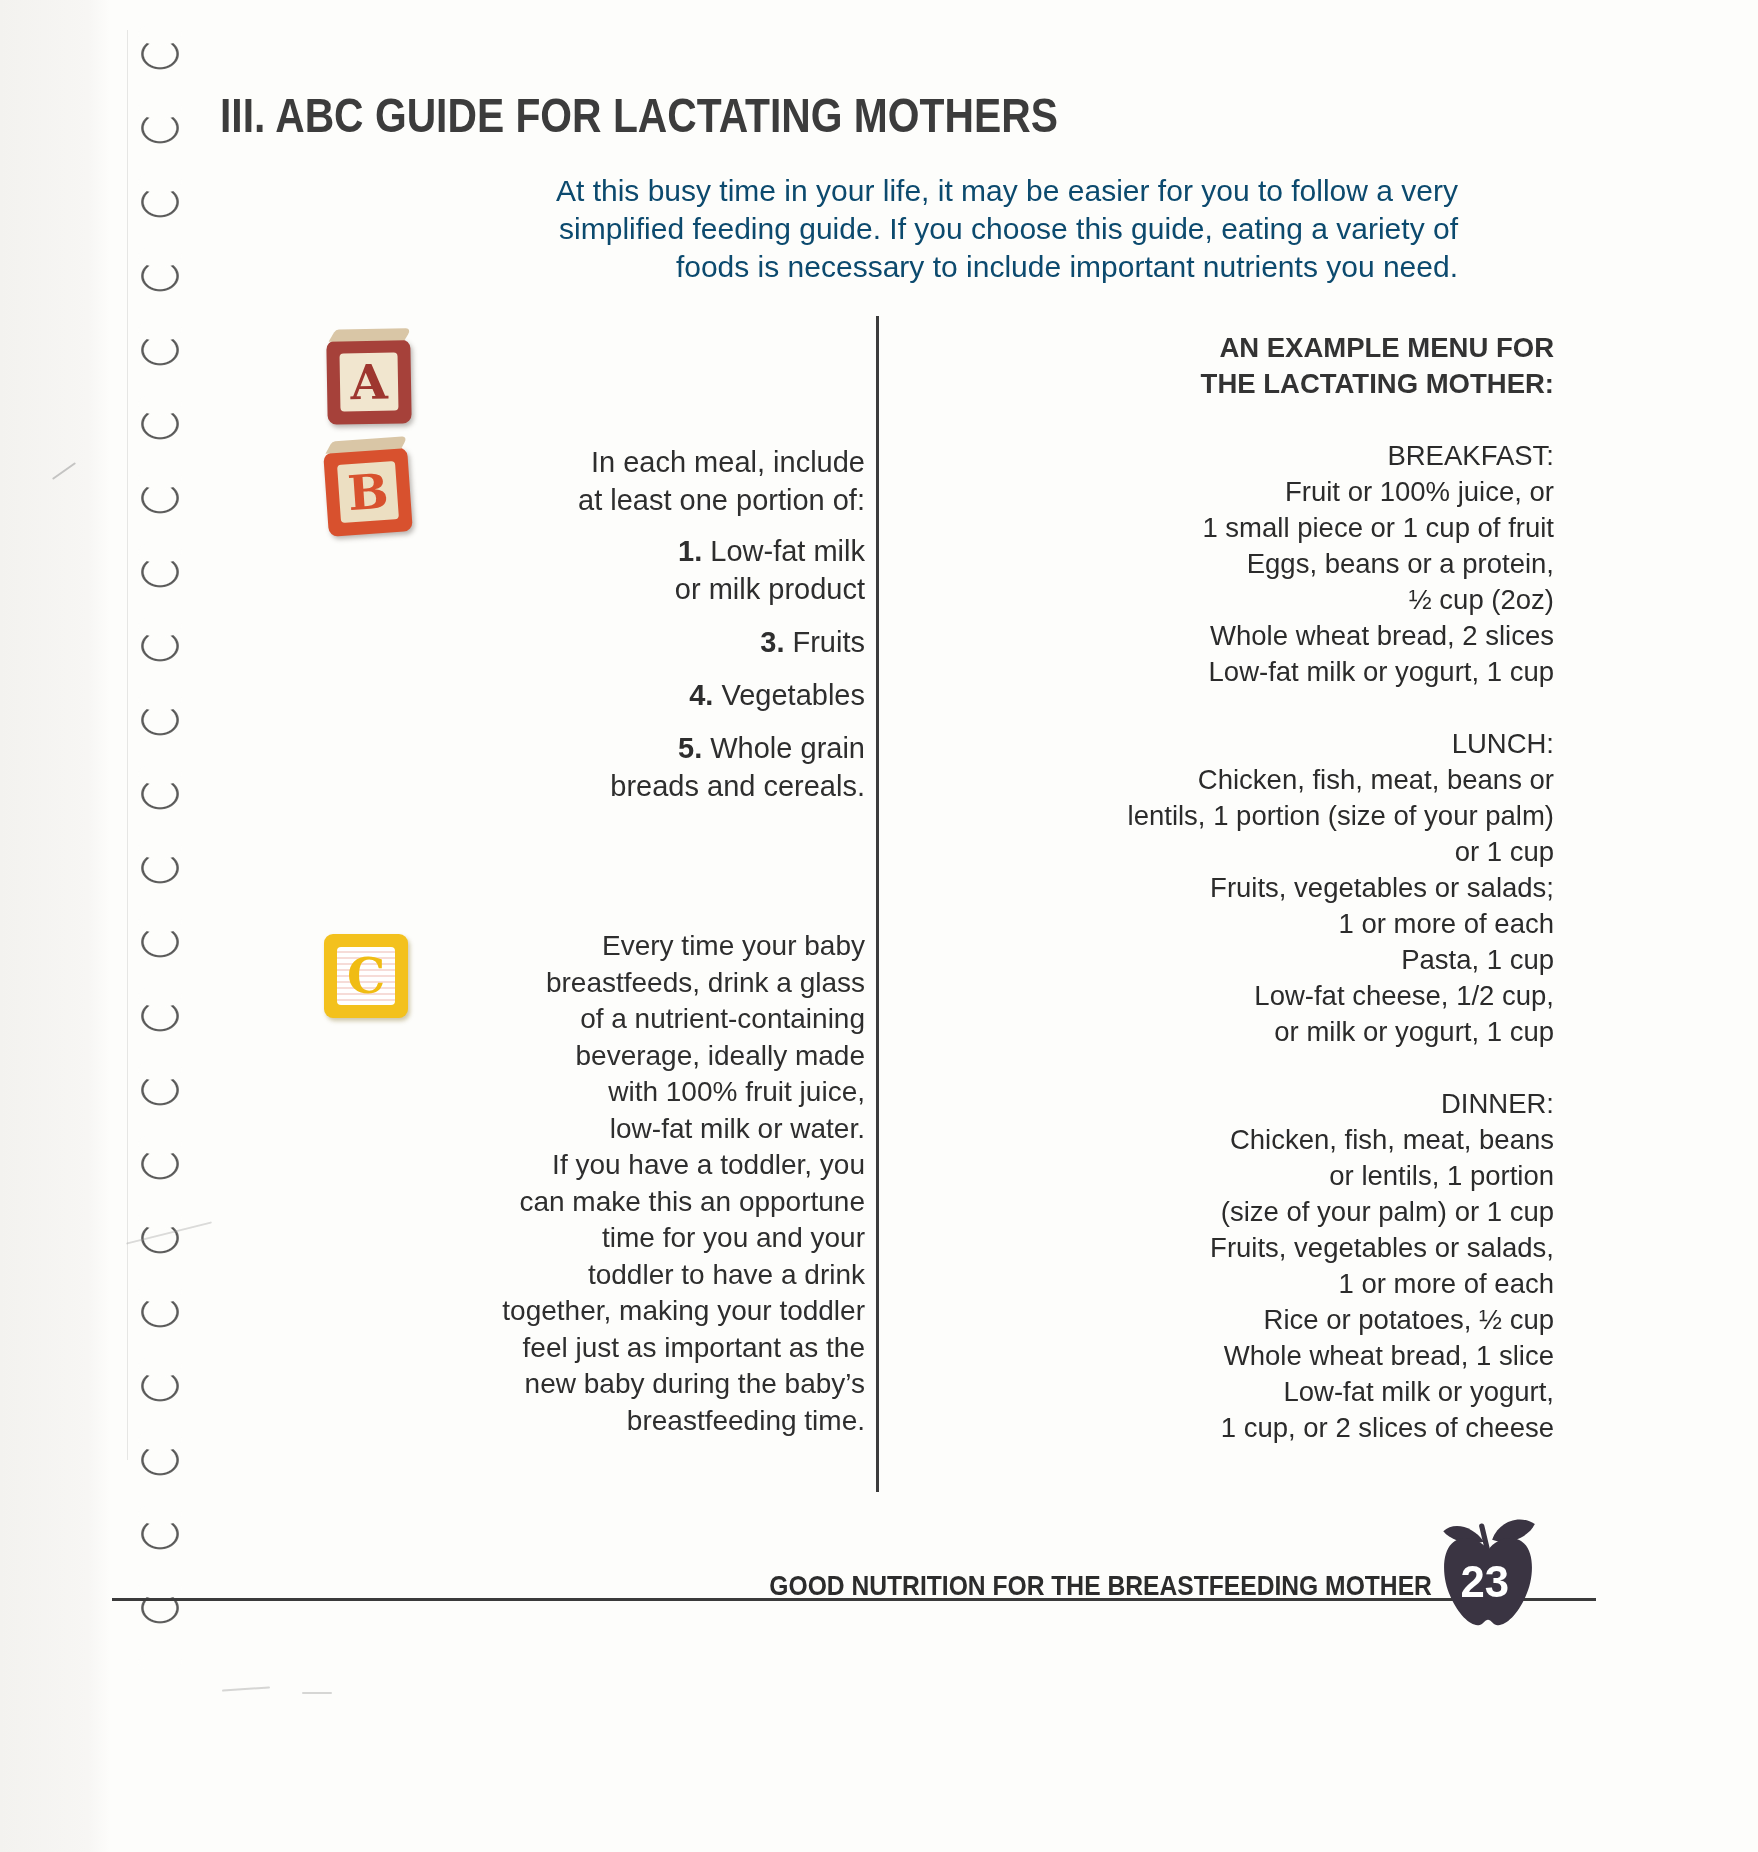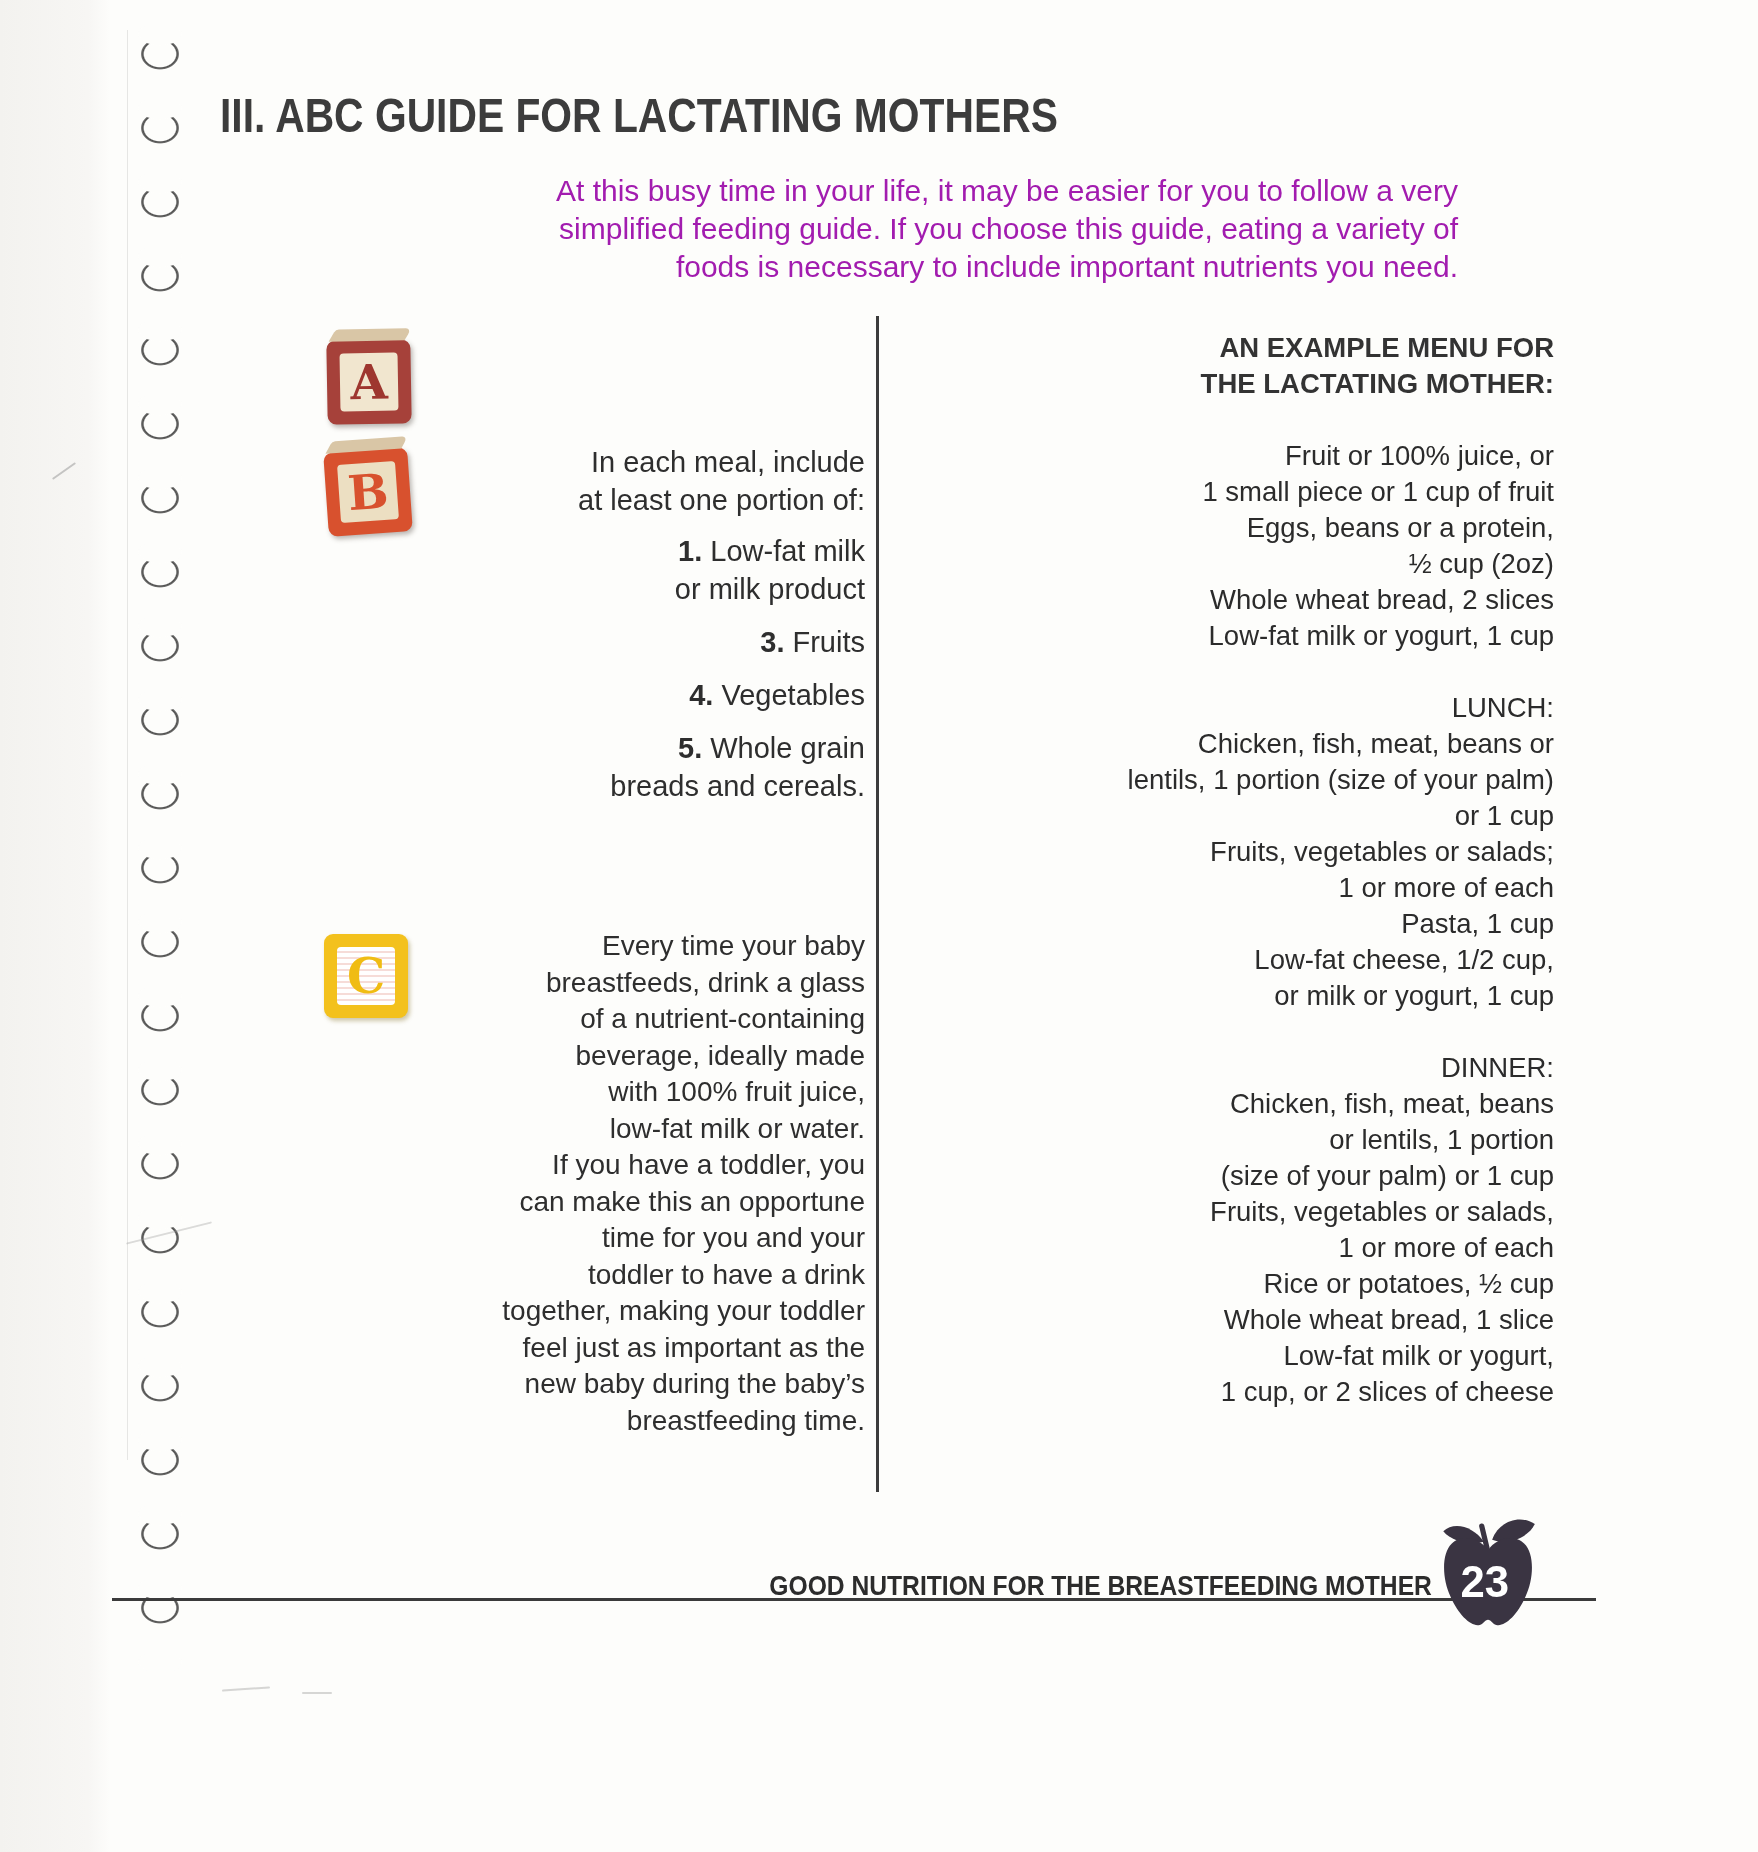--- a/index.html
+++ b/index.html
@@ -25,21 +25,21 @@
       radial-gradient(ellipse 27px 22px at 42px 28px,rgba(0,0,0,0) 58%,rgba(48,48,48,.85) 63%,rgba(70,70,70,.8) 68%,rgba(0,0,0,0) 72%);
     background-size:84px 74px;background-repeat:repeat-y;
   }
   .title{
     position:absolute;left:220px;top:88px;margin:0;
     font-size:48px;font-weight:700;color:#3c3c3c;letter-spacing:0;
     transform:scaleX(.85);transform-origin:left top;white-space:nowrap;
   }
   .intro{
     position:absolute;left:298px;top:172px;margin:0;width:1160px;
-    font-size:30px;line-height:38px;white-space:pre-line;color:#a21caf;
+    font-size:30px;line-height:38px;white-space:pre-line;color:#0c4a6e;
   }
   
   .block{position:absolute;width:84px;height:84px;border-radius:9px;
     display:flex;align-items:center;justify-content:center;
     box-shadow:2px 3px 5px rgba(60,50,40,.35);}
   .block .face{width:58px;height:58px;border-radius:4px;
     display:flex;align-items:center;justify-content:center;}
   .block .letter{font-family:"DejaVu Serif",serif;font-weight:bold;font-size:48px;line-height:1;}
   .block-top{position:absolute;left:6px;top:-11px;width:76px;height:12px;
     background:#d9c6a6;border-radius:3px 6px 0 0;transform:skewX(-32deg);}
@@ -141,20 +141,21 @@
 feel just as important as the
 new baby during the baby’s
 breastfeeding time.</div>
 
   <div class="divider"></div>
 
   <div class="menu">
     <div class="menu-heading">AN EXAMPLE MENU FOR
 THE LACTATING MOTHER:</div>
     <div class="menu-section">
+      <div class="menu-label">BREAKFAST:</div>
       <div class="menu-lines">Fruit or 100% juice, or
 1 small piece or 1 cup of fruit
 Eggs, beans or a protein,
 ½ cup (2oz)
 Whole wheat bread, 2 slices
 Low-fat milk or yogurt, 1 cup</div>
     </div>
     <div class="menu-section">
       <div class="menu-label">LUNCH:</div>
       <div class="menu-lines">Chicken, fish, meat, beans or

